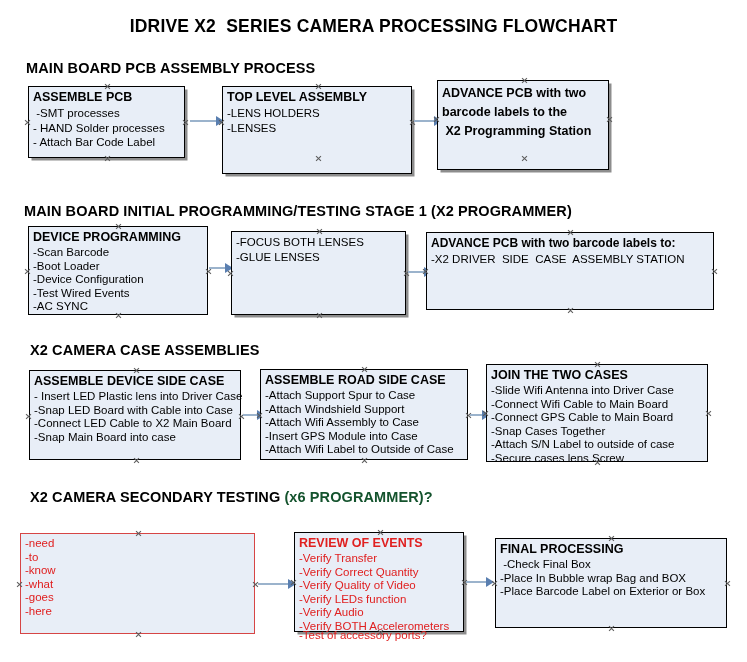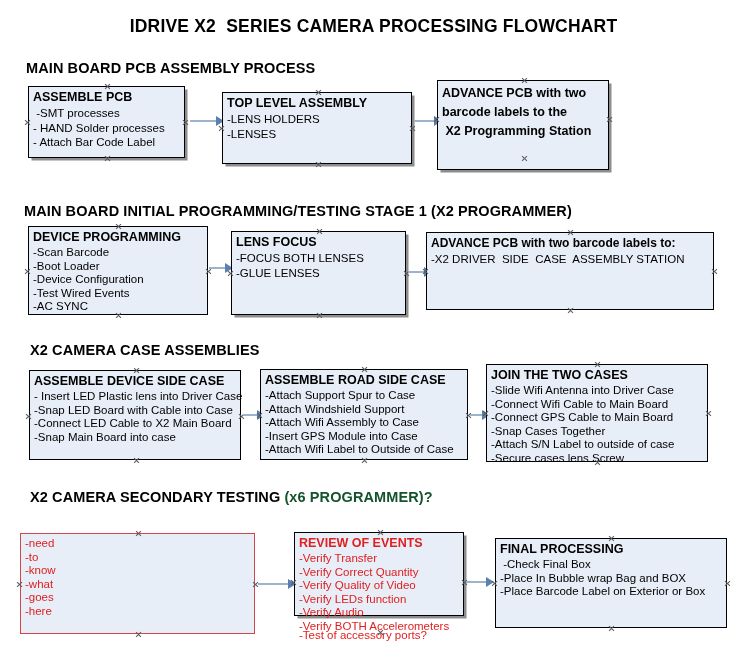--- a/index.html
+++ b/index.html
@@ -162,21 +162,21 @@
     <span class="handle" style="left:75px;  top:68px;"></span>
     <span class="handle" style="left:-5px;  top:32px;"></span>
     <span class="handle" style="left:153px; top:32px;"></span>
   </div>
 
   <div class="connector" style="left:190px; top:116px; width:34px;">
     <span class="shaft"></span>
       <span class="head"></span>
   </div>
 
-  <div class="box shadow" style="left:222px; top:92px; width:190px; height:72px;">
+  <div class="box shadow" style="left:222px; top:86px; width:190px; height:88px;">
     <div class="box-title">TOP LEVEL ASSEMBLY</div>
     <div class="box-line">-LENS HOLDERS</div>
     <div class="box-line">-LENSES</div>
     <span class="handle" style="left:92px;  top:-4px;"></span>
     <span class="handle" style="left:92px;  top:68px;"></span>
     <span class="handle" style="left:-5px;  top:32px;"></span>
     <span class="handle" style="left:186px; top:32px;"></span>
   </div>
 
   <div class="connector" style="left:414px; top:116px; width:28px;">
@@ -208,21 +208,20 @@
     <span class="handle" style="left:-5px;  top:41px;"></span>
     <span class="handle" style="left:176px; top:41px;"></span>
   </div>
 
   <div class="connector" style="left:209px; top:263px; width:24px;">
     <span class="shaft"></span>
       <span class="head"></span>
   </div>
 
   <div class="box shadow" style="left:231px; top:231px; width:175px; height:84px;">
-    <div class="box-title">LENS FOCUS</div>
     <div class="box-line">-FOCUS BOTH LENSES</div>
     <div class="box-line">-GLUE LENSES</div>
     <span class="handle" style="left:84px;  top:-4px;"></span>
     <span class="handle" style="left:84px;  top:80px;"></span>
     <span class="handle" style="left:-5px;  top:38px;"></span>
     <span class="handle" style="left:171px; top:38px;"></span>
   </div>
 
   <div class="connector" style="left:408px; top:267px; width:24px;">
     <span class="shaft"></span>
@@ -302,21 +301,21 @@
     <span class="handle" style="left:114px; top:97px;"></span>
     <span class="handle" style="left:-5px;  top:47px;"></span>
     <span class="handle" style="left:231px; top:47px;"></span>
   </div>
 
   <div class="connector" style="left:258px; top:579px; width:38px;">
     <span class="shaft"></span>
       <span class="head"></span>
   </div>
 
-  <div class="box red thick shadow" style="left:294px; top:532px; width:170px; height:84px;">
+  <div class="box red thick shadow" style="left:294px; top:532px; width:170px; height:100px;">
     <div class="box-title">REVIEW OF EVENTS</div>
     <div class="box-line tight">-Verify Transfer</div>
     <div class="box-line tight">-Verify Correct Quantity</div>
     <div class="box-line tight">-Verify Quality of Video</div>
     <div class="box-line tight">-Verify LEDs function</div>
     <div class="box-line tight">-Verify Audio</div>
     <div class="box-line tight">-Verify BOTH Accelerometers</div>
     <div class="overflow-line" style="top:95px;">-Test of accessory ports?</div>
     <span class="handle" style="left:82px;  top:-4px;"></span>
     <span class="handle" style="left:82px;  top:96px;"></span>

